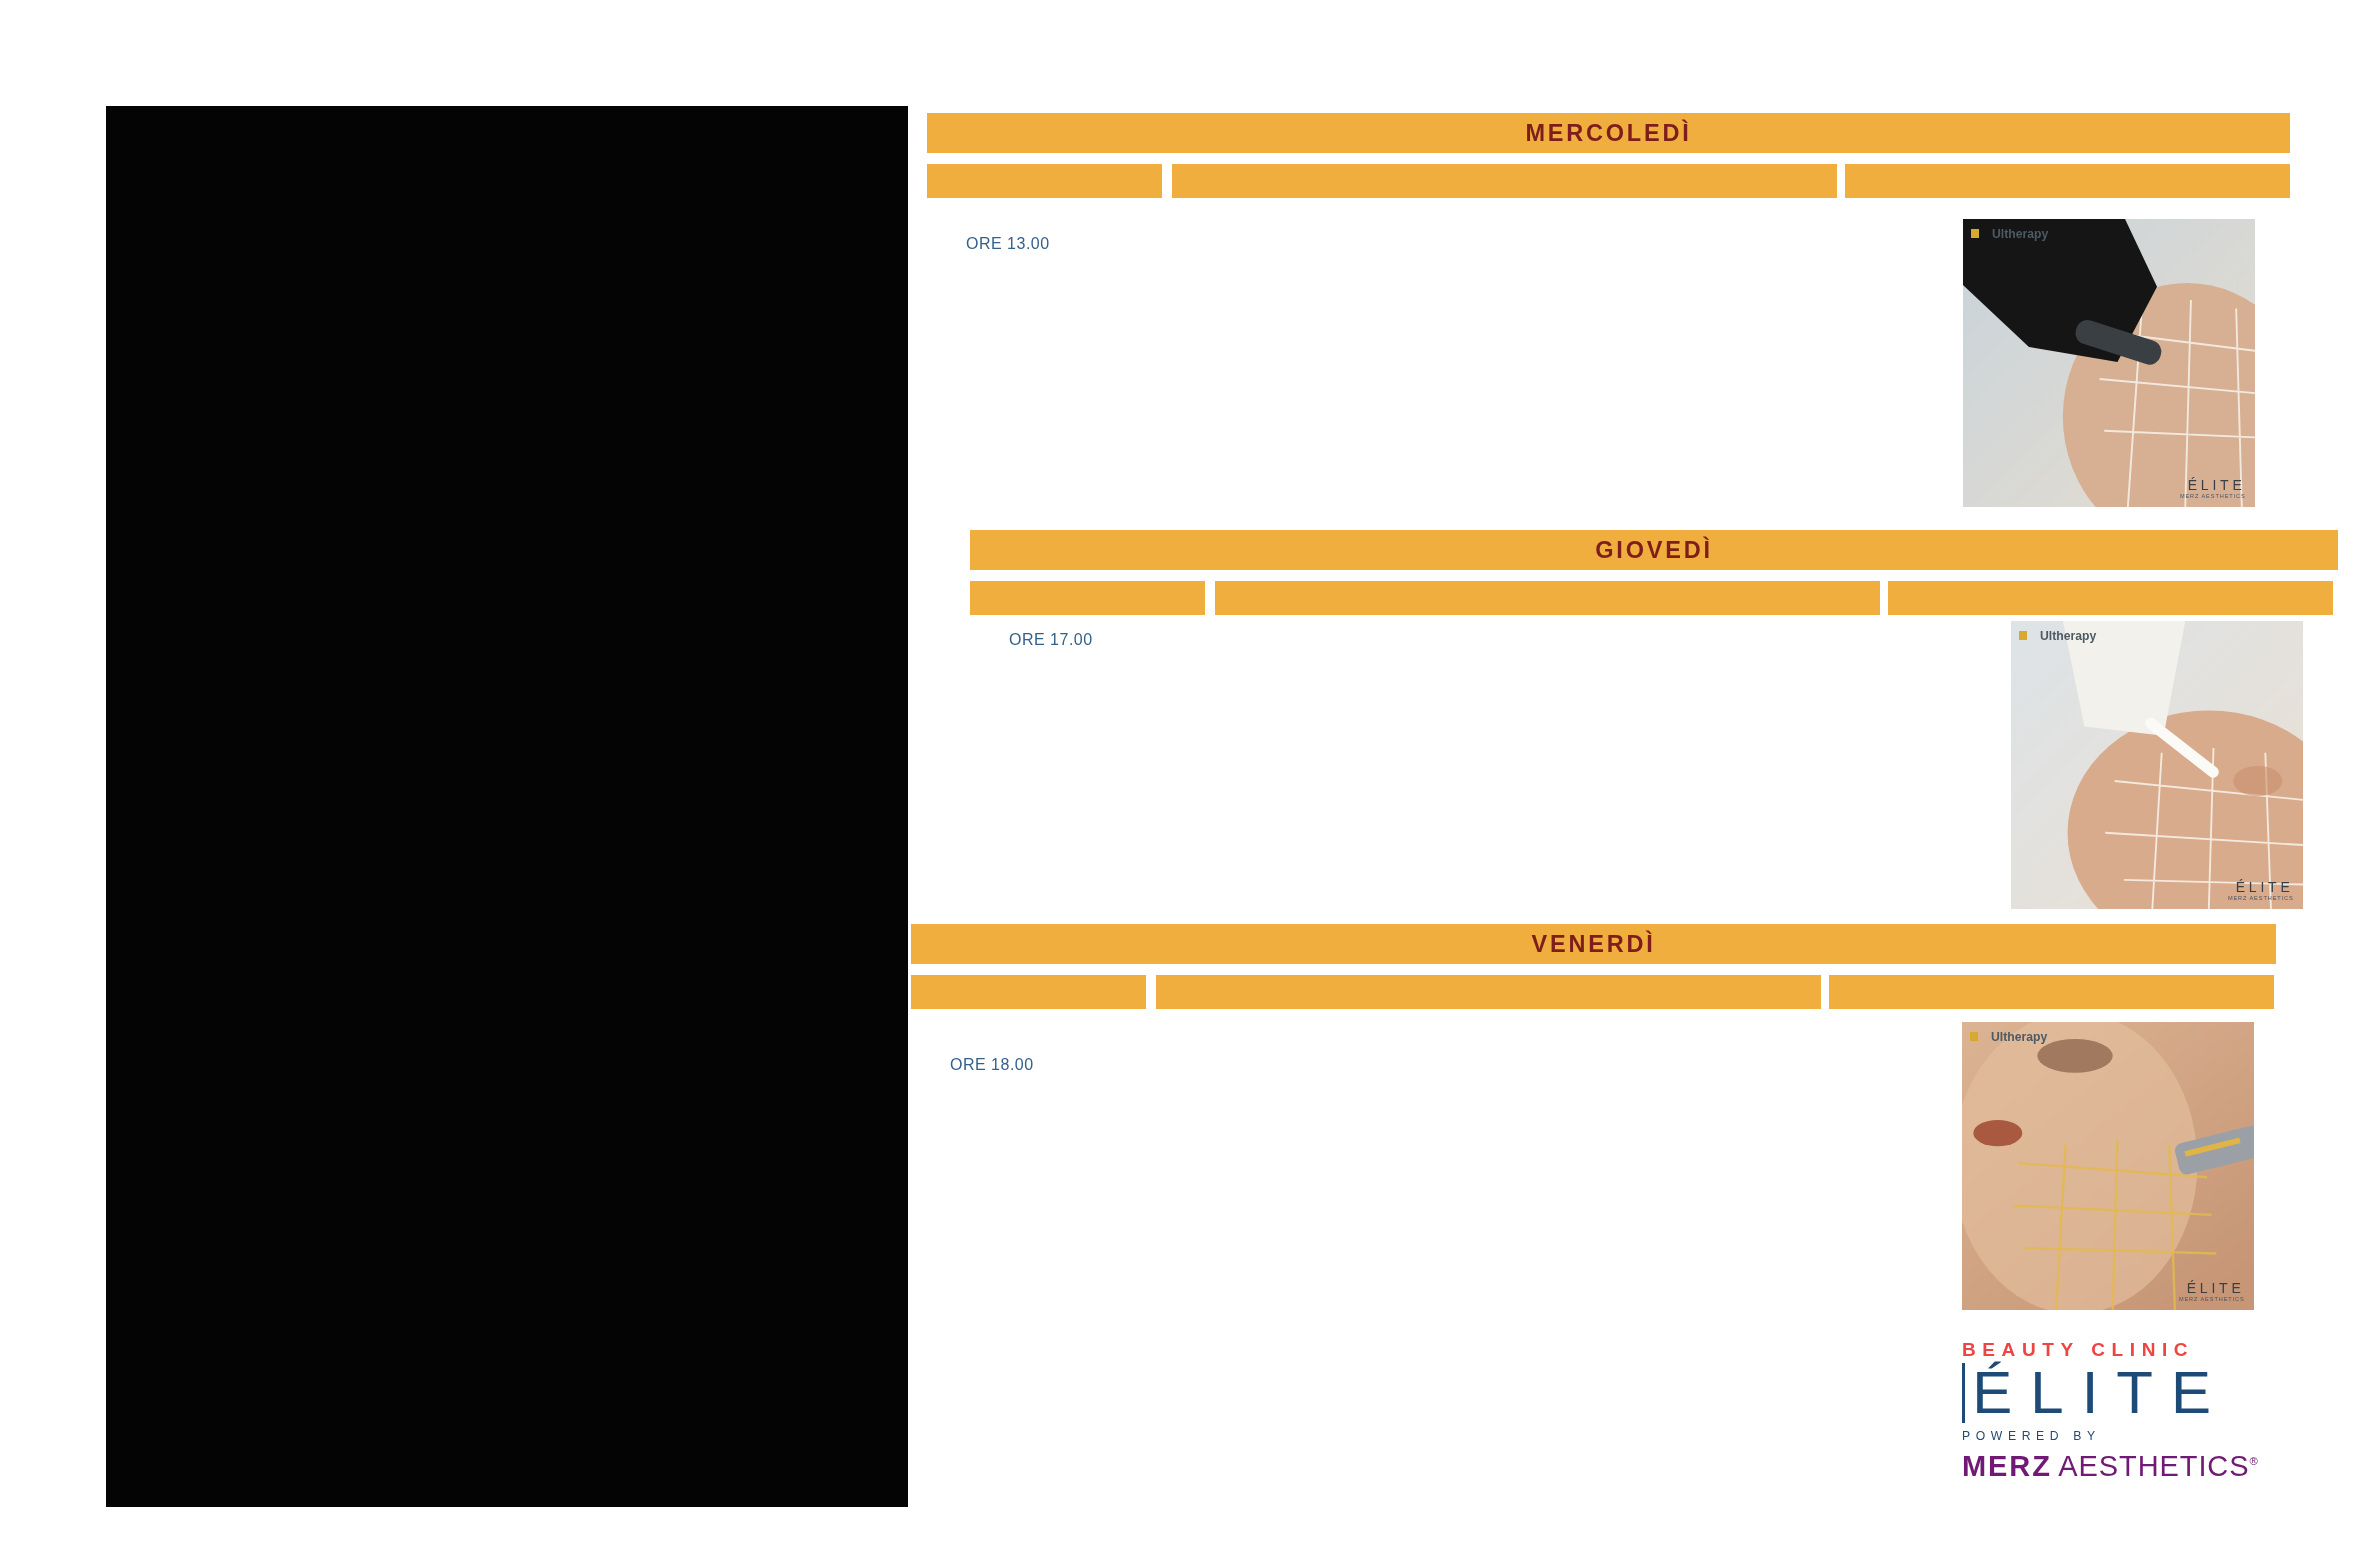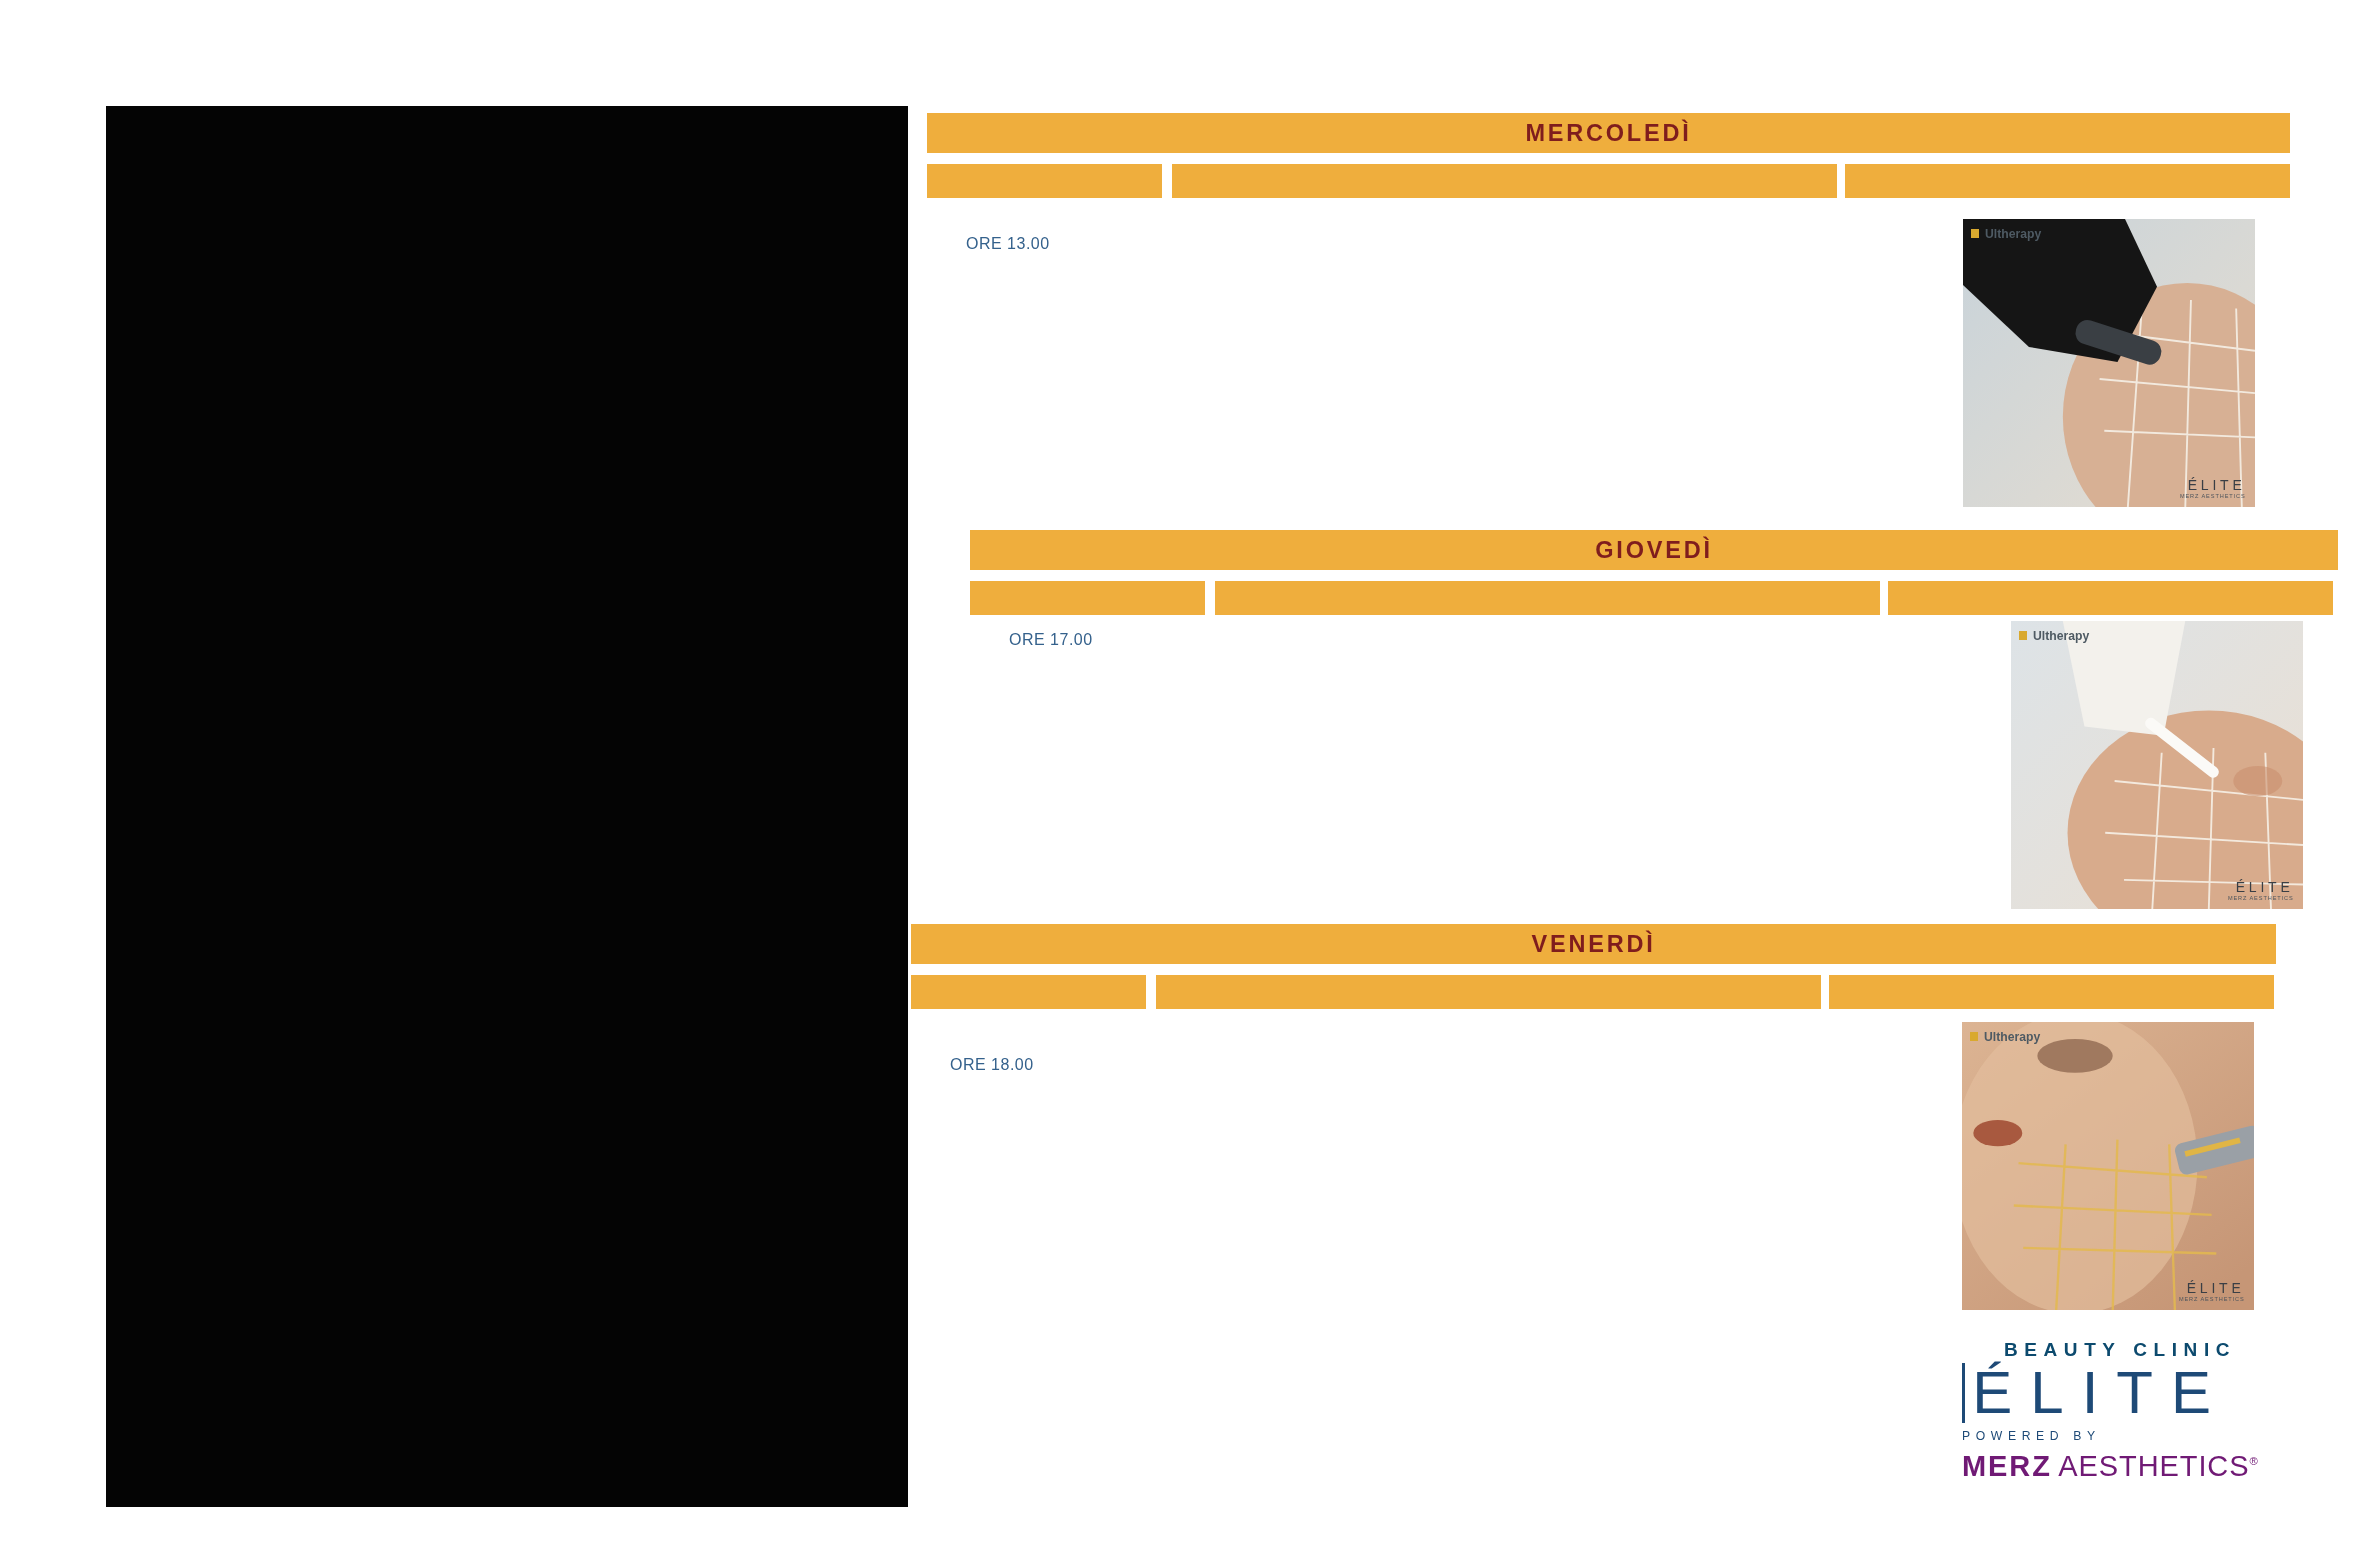--- a/index.html
+++ b/index.html
@@ -28,30 +28,30 @@
   #sec-0 .time{top:122px;}
   #sec-1 .time{top:101px;}
   #sec-2 .time{top:132px;}
 
   .photo{position:absolute;width:292px;height:288px;margin:0;overflow:hidden;background:#cfd6da;}
   #sec-0 .photo{left:1036px;top:106px;}
   #sec-1 .photo{left:1041px;top:91px;}
   #sec-2 .photo{left:1051px;top:98px;}
   .photo svg{position:absolute;left:0;top:0;width:100%;height:100%;}
 
-  .brand{position:absolute;left:7.5px;top:7.5px;display:flex;align-items:center;gap:6px;
+  .brand{position:absolute;left:7.5px;top:7.5px;display:flex;align-items:center;gap:13px;
          font-size:12.2px;color:#4e5a63;font-weight:bold;}
   .gold{display:inline-block;width:8.5px;height:8.5px;background:#D9A92F;}
   .wm{position:absolute;right:9.4px;bottom:7.5px;text-align:right;color:#3a3f45;line-height:1.1;}
   .wm b{display:block;font-weight:normal;font-size:14px;letter-spacing:3.8px;}
   .wm small{display:block;font-size:5.6px;letter-spacing:0.9px;color:#4e555c;}
 
   
   .logo{position:absolute;left:1962px;top:1339px;width:316px;}
-  .bc{text-align:center;color:#0c4a6e;font-size:19px;letter-spacing:6.6px;font-weight:bold;}
+  .bc{text-align:left;color:#ef4444;font-size:19px;letter-spacing:6.6px;font-weight:bold;}
   .elite-row{display:flex;align-items:flex-end;margin-top:1.9px;}
   .vline{width:2.8px;height:60px;background:#1E4A77;margin-right:7.5px;}
   .elite{font-size:60px;line-height:1;letter-spacing:18px;color:#1E4A77;}
   .pb{text-align:left;font-size:12.2px;letter-spacing:5.6px;color:#1E4A77;margin-top:6.6px;}
   .merz{margin-top:6.6px;font-size:29px;color:#701a75;white-space:nowrap;}
   .merz .m1{font-weight:bold;letter-spacing:1.9px;}
   .merz .m2{font-weight:normal;margin-left:6.6px;letter-spacing:0.9px;}
   .merz sup{font-size:11.3px;}
 </style>
 </head>

